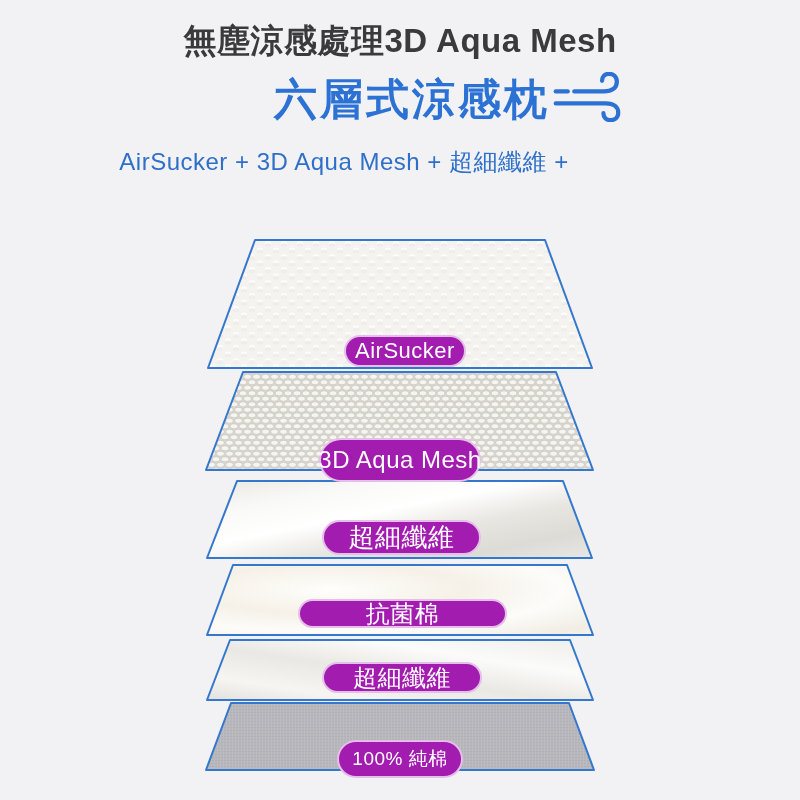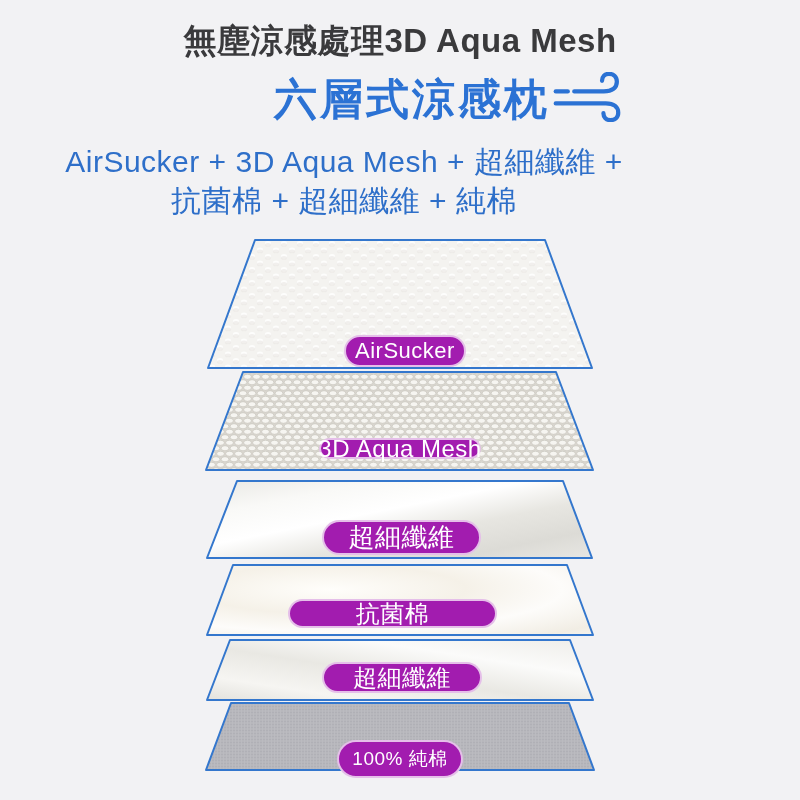--- a/index.html
+++ b/index.html
@@ -12,34 +12,34 @@
     position:absolute;top:19px;left:0;width:800px;text-align:center;
     font-size:33px;font-weight:600;color:#3a3a3c;letter-spacing:0.5px;
   }
   .subtitle{
     position:absolute;top:71px;left:16px;width:792px;text-align:center;
     font-size:43px;font-weight:700;color:#2b72d4;letter-spacing:3px;
   }
   .wind{position:absolute;left:551px;top:72px;width:78px;height:50px;}
   .formula{
     position:absolute;top:142px;left:0;width:688px;text-align:center;
-    font-size:30px;line-height:39px;color:#2e6fc9;font-weight:500;letter-spacing:0.5px;
+    font-size:24px;line-height:39px;color:#2e6fc9;font-weight:500;letter-spacing:0.5px;
   }
   .stack-svg{position:absolute;left:0;top:0;width:800px;height:800px;}
   .pill{
     position:absolute;box-sizing:border-box;
     background:#a21caf;border:2px solid rgba(255,255,255,0.72);
     border-radius:999px;color:#ffffff;
     display:flex;align-items:center;justify-content:center;
     white-space:nowrap;letter-spacing:0.5px;
   }
   .pill-1{left:344px;top:335px;width:122px;height:32px;font-size:22px;}
-  .pill-2{left:319px;top:438px;width:162px;height:21px;font-size:24px;}
+  .pill-2{left:319px;top:438px;width:162px;height:44px;font-size:24px;}
   .pill-3{left:322px;top:520px;width:159px;height:35px;font-size:26px;}
-  .pill-4{left:288px;top:599px;width:209px;height:29px;font-size:24px;}
+  .pill-4{left:298px;top:599px;width:209px;height:29px;font-size:24px;}
   .pill-5{left:322px;top:662px;width:160px;height:31px;font-size:24px;}
   .pill-6{left:337px;top:740px;width:126px;height:38px;font-size:19px;}
 </style>
 </head>
 <body>
 
 <div class="canvas">
 
   <div class="title">無塵涼感處理3D Aqua Mesh</div>
 
@@ -48,21 +48,20 @@
   <svg class="wind" viewBox="0 0 78 54" aria-hidden="true">
     <g fill="none" stroke="#2b72d4" stroke-width="4.6" stroke-linecap="round">
       <path d="M2 21 h13"></path>
       <path d="M22 21 h32 c9 0 14 -4 14 -10.5 c0 -5.5 -4 -8.5 -8.5 -8.5 c-4.5 0 -7.5 3 -7.5 7.5"></path>
       <path d="M2 34 h54 c9 0 13.5 4 13.5 10 c0 5.5 -4 8 -8.5 8 c-4.5 0 -7.5 -3 -7.5 -7.5"></path>
     </g>
   </svg>
 
   <div class="formula">
     <div>AirSucker + 3D Aqua Mesh + 超細纖維 +</div>
-    <div>抗菌棉 + 超細纖維 + 純棉</div>
   </div>
 
   <svg class="stack-svg" viewBox="0 0 800 800">
     <defs>
 
       <pattern id="tex-air" width="16" height="13" patternUnits="userSpaceOnUse">
         <rect width="16" height="13" fill="#f4f3f0"></rect>
         <ellipse cx="4" cy="3" rx="3.1" ry="2.4" fill="#fdfdfc"></ellipse>
         <ellipse cx="4" cy="4.4" rx="3.1" ry="1.9" fill="#e6e4df" opacity="0.55"></ellipse>
         <ellipse cx="12" cy="9.5" rx="3.1" ry="2.4" fill="#fdfdfc"></ellipse>

